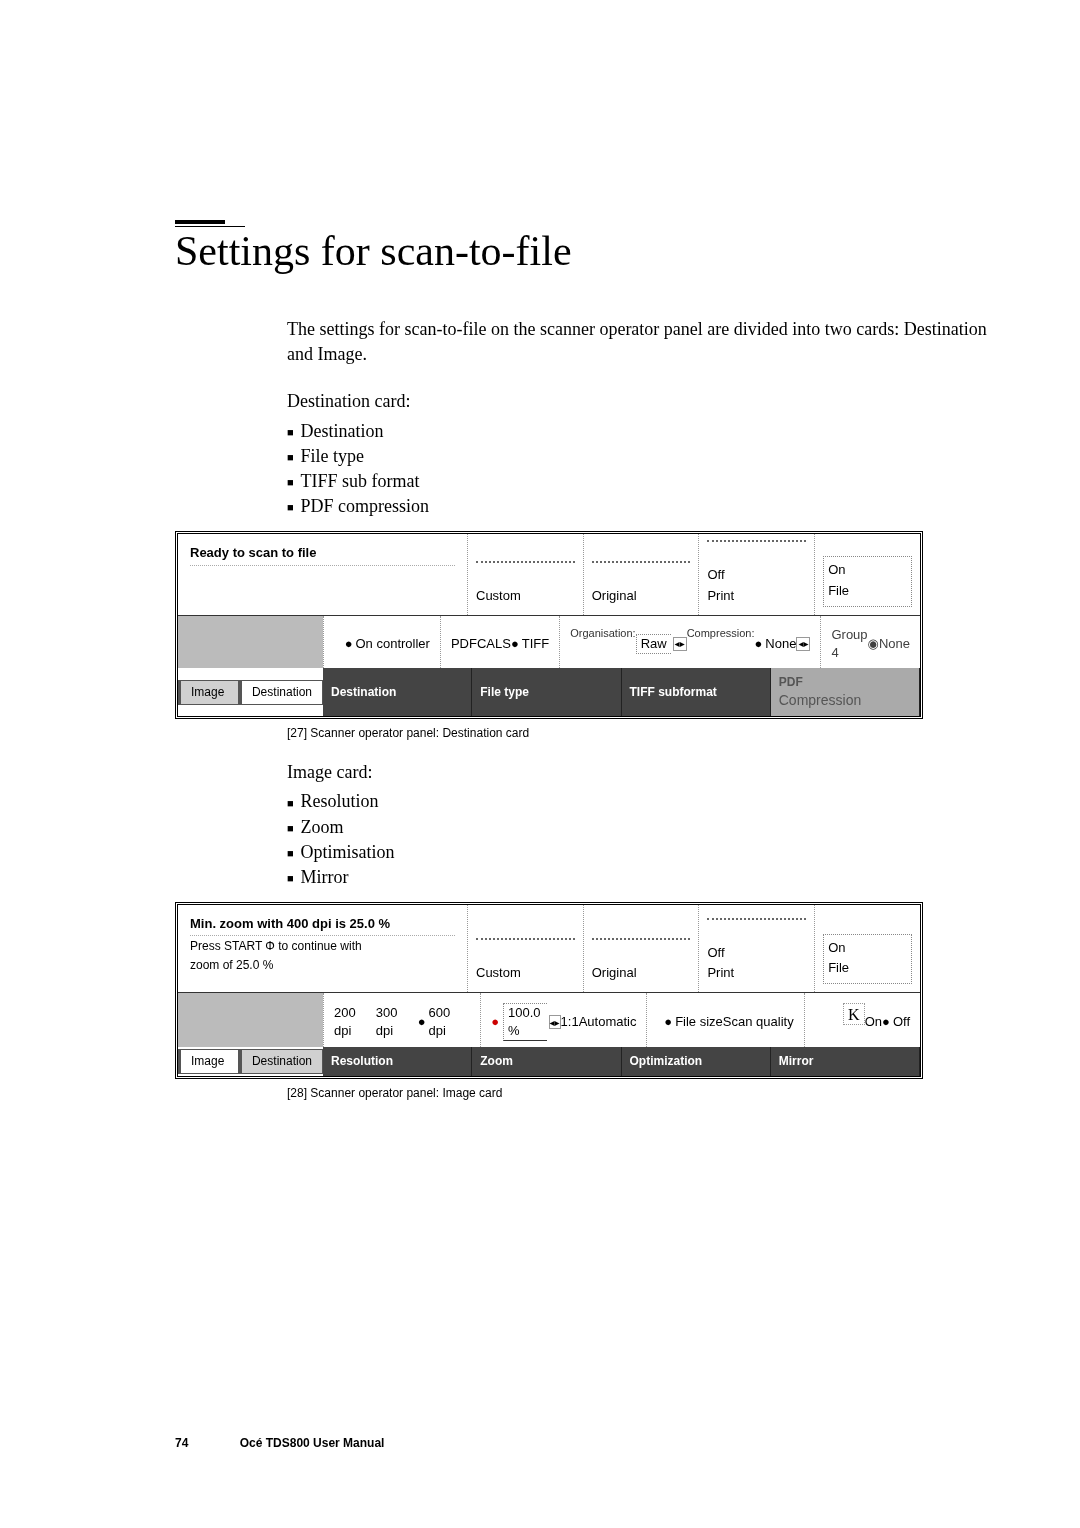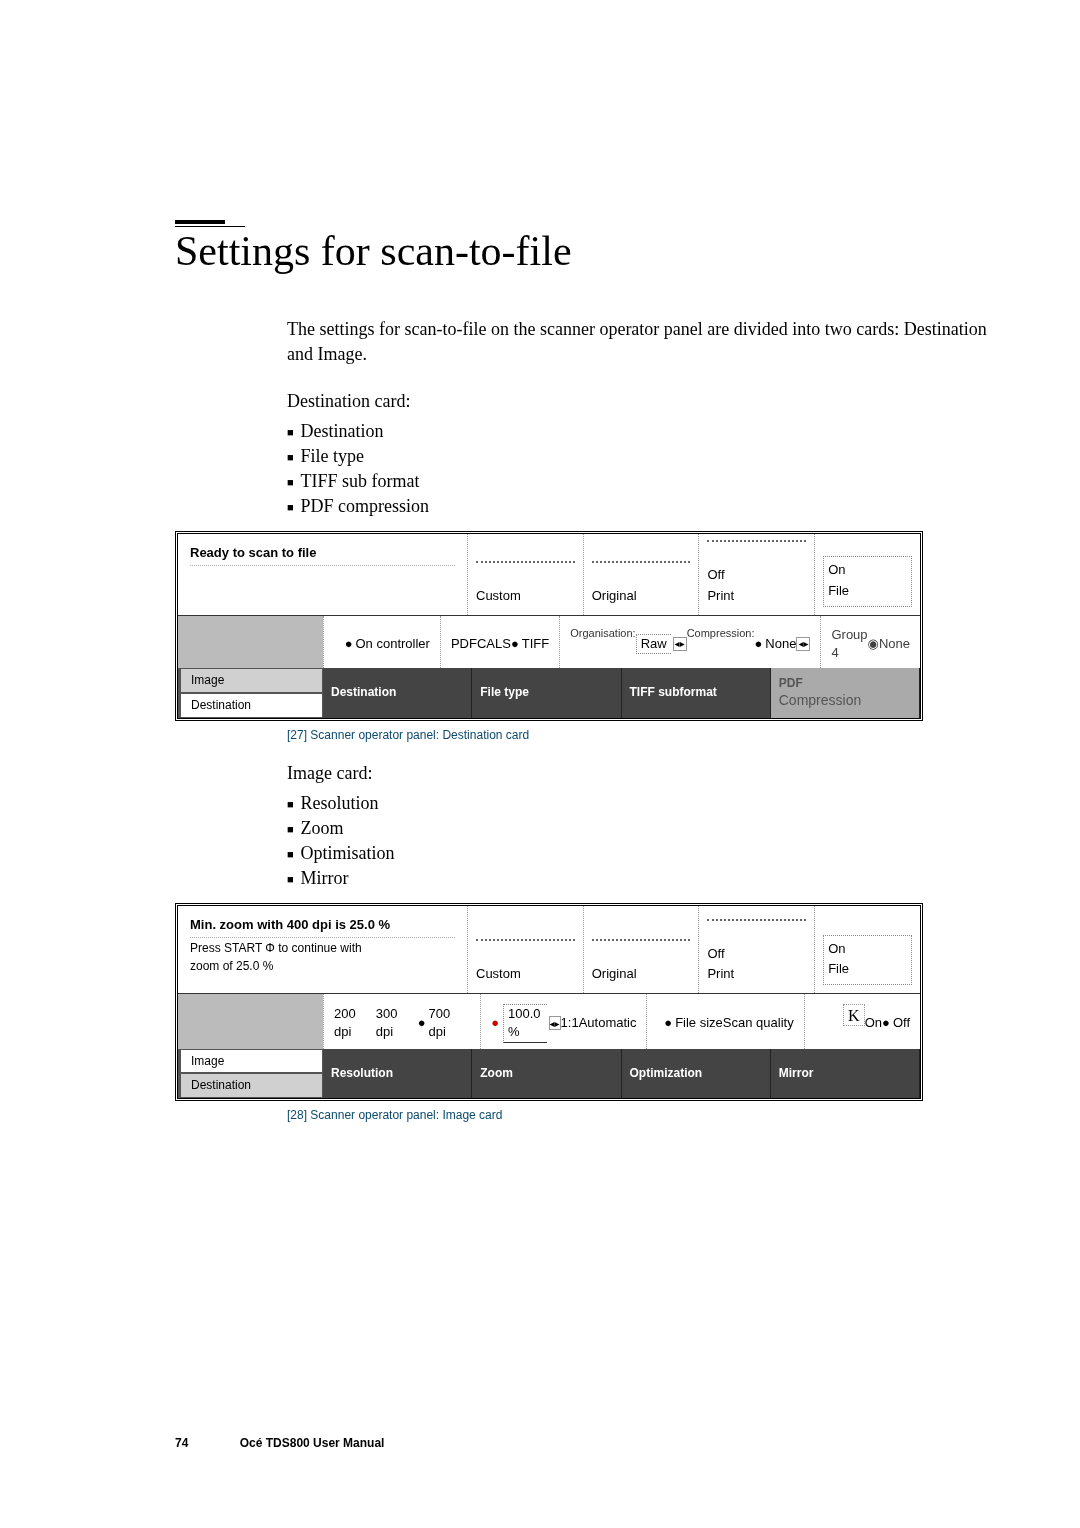--- a/index.html
+++ b/index.html
@@ -144,21 +144,21 @@
       justify-content: center;
     }
     .bullet { font-size: 13px; margin-right: 3px; }
     .panel-tabs {
       display: flex;
       align-items: stretch;
     }
     .sidetabs {
       width: 145px;
       display: flex;
-      flex-direction: column;
+      align-items: center;
     }
     .sidetab {
       border: 1px solid #555;
       border-left: 3px solid #555;
       padding: 3px 10px;
       font-size: 12px;
       flex: 1;
       display: flex;
       align-items: center;
     }
@@ -176,21 +176,21 @@
       padding: 6px 8px;
       border-right: 1px solid #222;
       display: flex;
       align-items: center;
     }
     .btab.dim { background: #aaa; color: #555; }
     .btab .sub { font-size: 14px; display: block; font-weight: normal; }
     .caption {
       font-family: Arial, sans-serif;
       font-size: 12px;
-      color: #0c4a6e;
+      color: #000000;
       margin: 6px 0 18px 0;
     }
     .bigK {
       display: inline-block;
       border: 1px dotted #999;
       width: 22px;
       height: 22px;
       text-align: center;
       font-family: 'Times New Roman', serif;
       font-size: 16px;
@@ -354,21 +354,21 @@
         </div>
 
         <div class="panel-mid">
           <div class="midshade"></div>
           <div class="mid-main">
             <div class="mid-col">
               <div class="row">200 dpi</div>
               <div class="row">300 dpi</div>
               <div class="row">
                   <span class="bullet">●</span>
-                  <span>700 dpi</span>
+                  <span>600 dpi</span>
                 </div>
             </div>
             <div class="mid-col">
               <div class="row">
                   <span style="color:#c00;margin-right:4px;">●</span>
                   <span class="boxval" style="border-bottom:1px solid #333;">100.0 %</span>
                   <span class="stepper">◂▸</span>
                 </div>
               <div class="row">1:1</div>
               <div class="row">Automatic</div>

